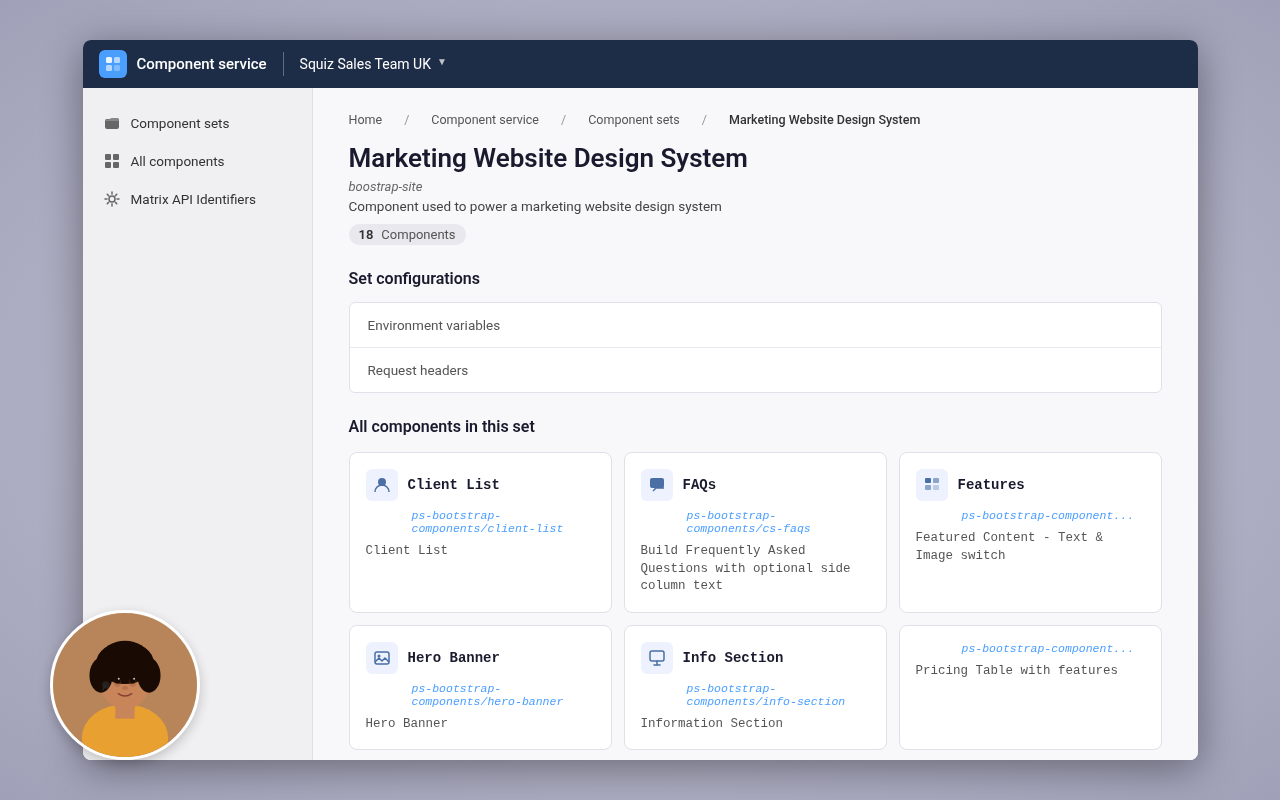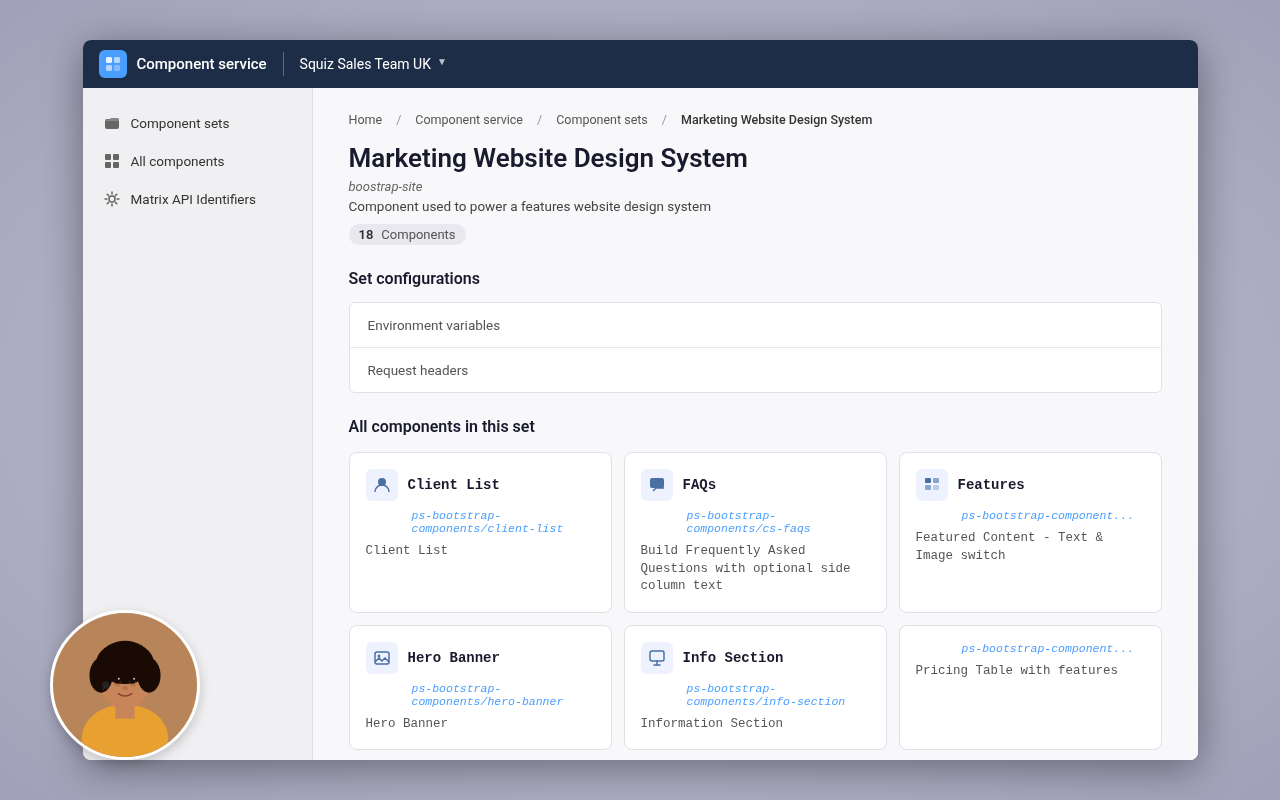--- a/index.html
+++ b/index.html
@@ -112,21 +112,21 @@
     .content {
       flex: 1;
       background: #f8f8fa;
       overflow-y: auto;
       padding: 24px 36px;
     }
 
     .breadcrumb {
       display: flex;
       align-items: center;
-      gap: 14px;
+      gap: 22px;
       font-size: 12.5px;
       color: #666;
       margin-bottom: 16px;
     }
     .breadcrumb-sep {
       color: #999;
     }
     .breadcrumb-link {
       color: #555;
       cursor: pointer;
@@ -338,21 +338,21 @@
         <span class="breadcrumb-link">Component service</span>
         <span class="breadcrumb-sep">/</span>
         <span class="breadcrumb-link">Component sets</span>
         <span class="breadcrumb-sep">/</span>
         <span class="breadcrumb-current">Marketing Website Design System</span>
       </div>
 
       
       <h1 class="page-title">Marketing Website Design System</h1>
       <div class="page-subtitle-code">boostrap-site</div>
-      <div class="page-description">Component used to power a features website design system</div>
+      <div class="page-description">Component used to power a marketing website design system</div>
       <div class="component-count">
         <span class="count-num">18</span>
         <span>Components</span>
       </div>
 
       
       <div class="section-title">Set configurations</div>
       <div class="config-section">
         <div class="config-item">
           <span>Environment variables</span>

